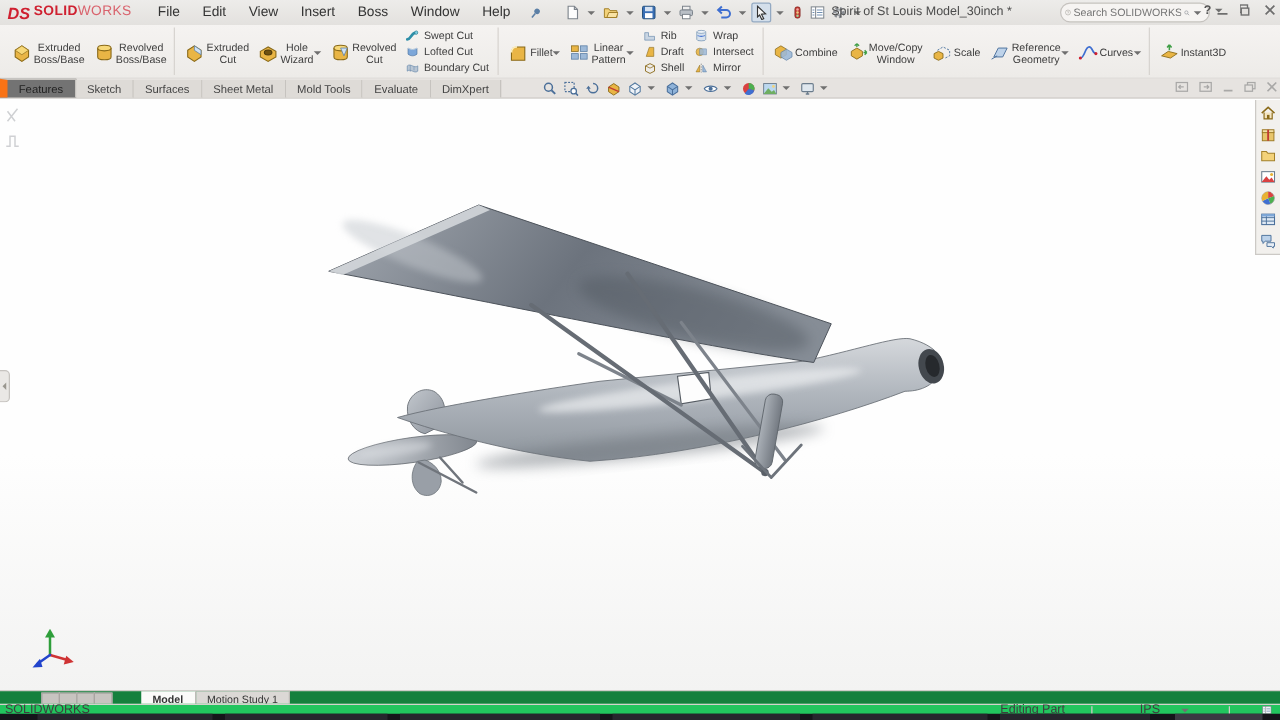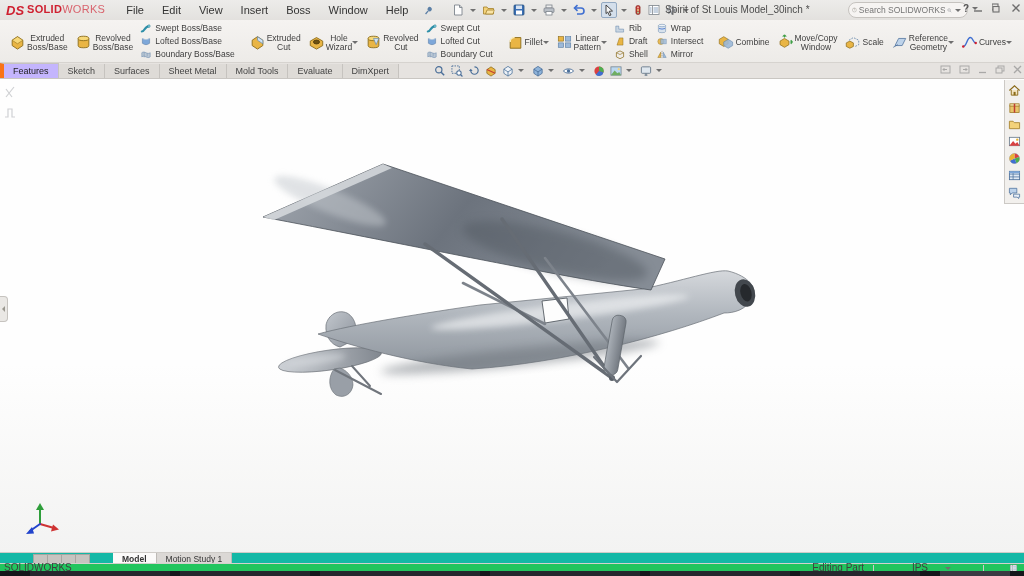--- a/index.html
+++ b/index.html
@@ -42,49 +42,49 @@
           border-top:3px solid #6e6e6e;margin-top:1px;}
   .smallcol{display:flex;flex-direction:column;justify-content:center;gap:1px;padding:1px 2px;}
   .smallbtn{display:flex;align-items:center;gap:3px;height:12px;padding:0 2px;border-radius:2px;}
   .sico{width:12px;height:11px;flex:none;}
   .slabel{font-size:8.5px;color:#3d3d3d;white-space:nowrap;}
   
   .tabrow{position:absolute;top:63px;left:0;right:0;height:15px;background:#e6e3e0;
      border-bottom:1px solid #c9c6c2;display:flex;align-items:flex-end;}
   .ftab{font-size:9px;color:#444;padding:0 9px;height:14px;display:flex;align-items:center;
      border-right:1px solid #c6c3bf;background:#dedbd7;}
-  .ftab.active{background:#c4b5fd;color:#222;border-top:1px solid #c6c3bf;border-left:4px solid #f97316;align-items:center;}
+  .ftab.active{background:#737373;color:#222;border-top:1px solid #c6c3bf;border-left:6px solid #f97316;align-items:center;}
   .hud{position:absolute;left:433px;top:64px;height:13px;display:flex;align-items:center;gap:3px;}
   .hudbtn{display:flex;align-items:center;gap:1px;padding:0 1px;}
   .mdi{position:absolute;right:2px;top:65px;display:flex;gap:8px;align-items:center;opacity:.8;}
   
   .viewport{position:absolute;top:79px;left:0;right:0;height:474px;
      background:linear-gradient(#fefefe 60%,#f3f3f2);overflow:hidden;}
   .splitter{position:absolute;left:0;top:217px;width:7px;height:24px;background:#eae8e5;
      border:1px solid #c6c3bf;border-left:none;border-radius:0 4px 4px 0;}
   .splitter::after{content:"";position:absolute;left:2px;top:9px;width:0;height:0;
      border-top:3px solid transparent;border-bottom:3px solid transparent;border-right:3px solid #9a978f;}
   .ghosticons{position:absolute;left:3px;top:6px;opacity:.4;}
   
   .taskpane{position:absolute;right:0;top:80px;width:19px;height:120px;background:#f2f0ed;
      border-left:1px solid #ccc9c5;border-bottom:1px solid #ccc9c5;
      display:flex;flex-direction:column;align-items:center;padding-top:3px;gap:3px;}
   .tpbtn{width:15px;height:14px;display:flex;align-items:center;justify-content:center;border-radius:2px;}
   
-  .btabs{position:absolute;top:552px;left:0;right:0;height:11px;background:#14b8a6;
+  .btabs{position:absolute;top:552px;left:0;right:0;height:11px;background:#15803d;
      border-top:1px solid #cfccc8;display:flex;align-items:stretch;font-size:8.5px;color:#333;}
   .navctl{display:flex;margin-left:33px;align-items:center;}
   .navcell{width:13px;height:8px;background:#c7c4c0;border:1px solid #a8a5a1;margin-right:-1px;}
   .btab{padding:0 9px;display:flex;align-items:center;background:#dbd8d5;border-right:1px solid #bdbab6;}
   .btab.active{background:#fbfaf9;font-weight:bold;margin-left:24px;}
   
   .statusbar{position:absolute;top:563px;left:0;right:0;height:8px;background:#22c55e;
      border-top:1px solid #d4d1cd;font-size:10px;color:#3e3e3e;line-height:8px;}
   .sb-app{position:absolute;left:4px;top:0;}
-  .sb-mode{position:absolute;right:160px;top:0;text-decoration:underline;}
+  .sb-mode{position:absolute;right:172px;top:0;text-decoration:underline;}
   .sb-units{position:absolute;right:70px;top:0;display:flex;align-items:center;gap:14px;}
   .sb-sep{position:absolute;top:1px;width:1px;height:7px;background:#cfccc8;}
   
   .darkstrip{position:absolute;top:571px;left:0;right:0;height:5px;background:#15151a;}
   .darkstrip div{position:absolute;top:0;height:5px;background:#26262d;}
 </style>
 </head>
 <body>
 
 <svg width="0" height="0" style="position:absolute" aria-hidden="true">
@@ -422,40 +422,20 @@
           <span>Boss/Base</span>
         </div>
     </div>
     <div class="bigbtn">
       <svg class="bico" viewBox="0 0 20 18">
           <use href="#s-revolve"></use>
         </svg>
       <div class="blabel">
           <span>Revolved</span>
           <span>Boss/Base</span>
-        </div>
-    </div>
-    <div class="smallcol">
-      <div class="smallbtn">
-          <svg class="sico" viewBox="0 0 20 18">
-            <use href="#s-swept"></use>
-          </svg>
-          <span class="slabel">Swept Boss/Base</span>
-        </div>
-      <div class="smallbtn">
-          <svg class="sico" viewBox="0 0 20 18">
-            <use href="#s-loft"></use>
-          </svg>
-          <span class="slabel">Lofted Boss/Base</span>
-        </div>
-      <div class="smallbtn">
-          <svg class="sico" viewBox="0 0 20 18">
-            <use href="#s-boundary"></use>
-          </svg>
-          <span class="slabel">Boundary Boss/Base</span>
         </div>
     </div>
   </div>
   <div class="rsep"></div>
   <div class="rgroup">
     <div class="bigbtn">
       <svg class="bico" viewBox="0 0 20 18">
           <use href="#s-cutex"></use>
         </svg>
       <div class="blabel">

